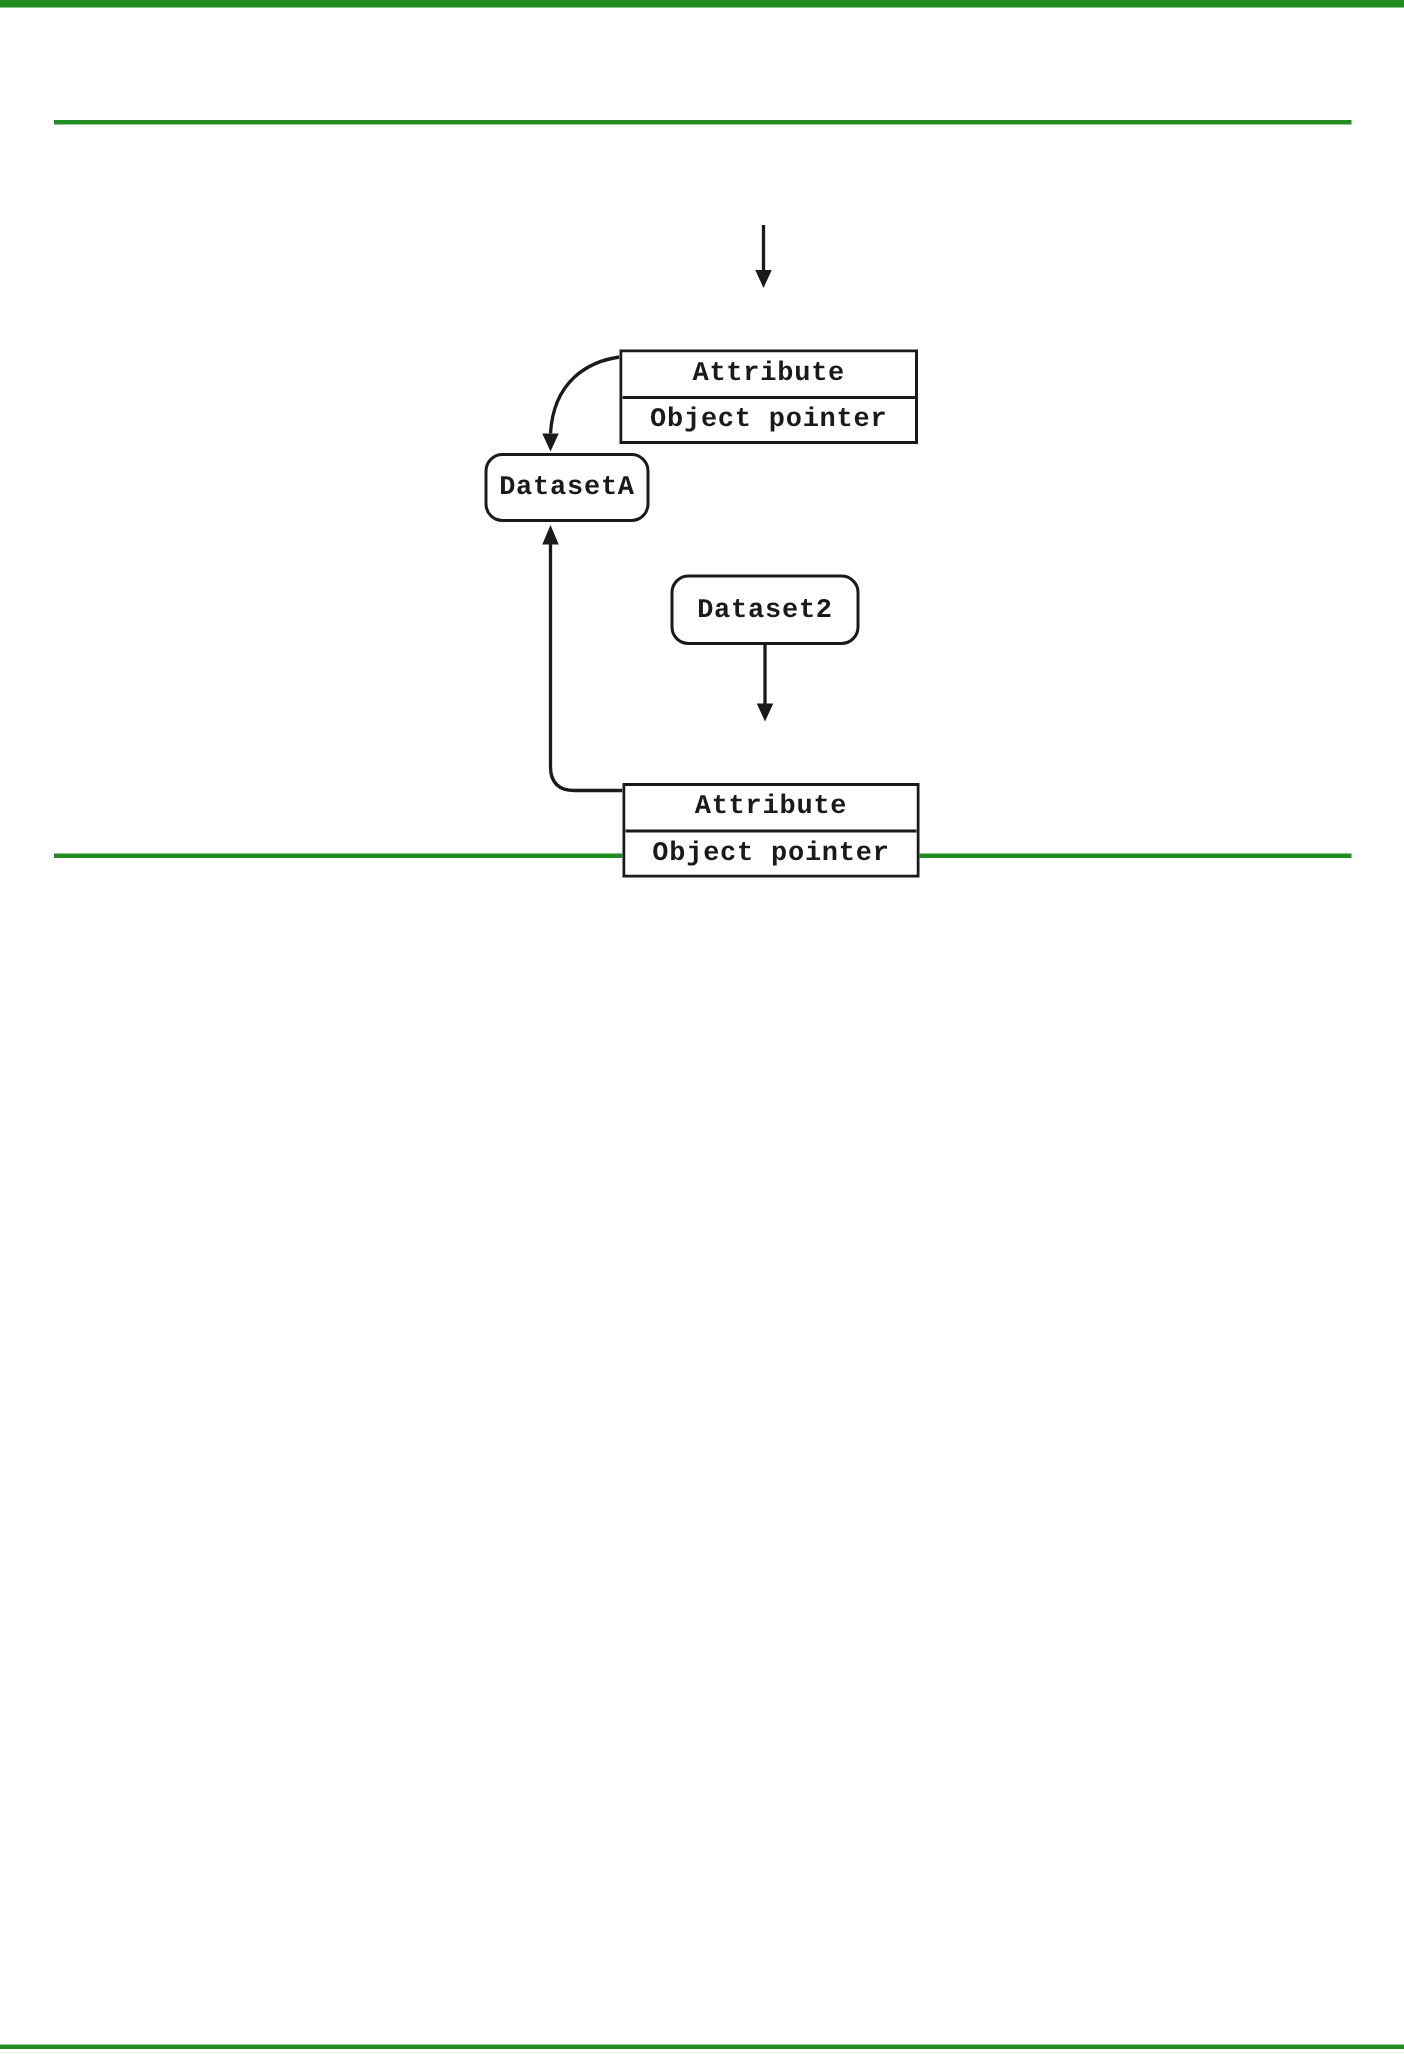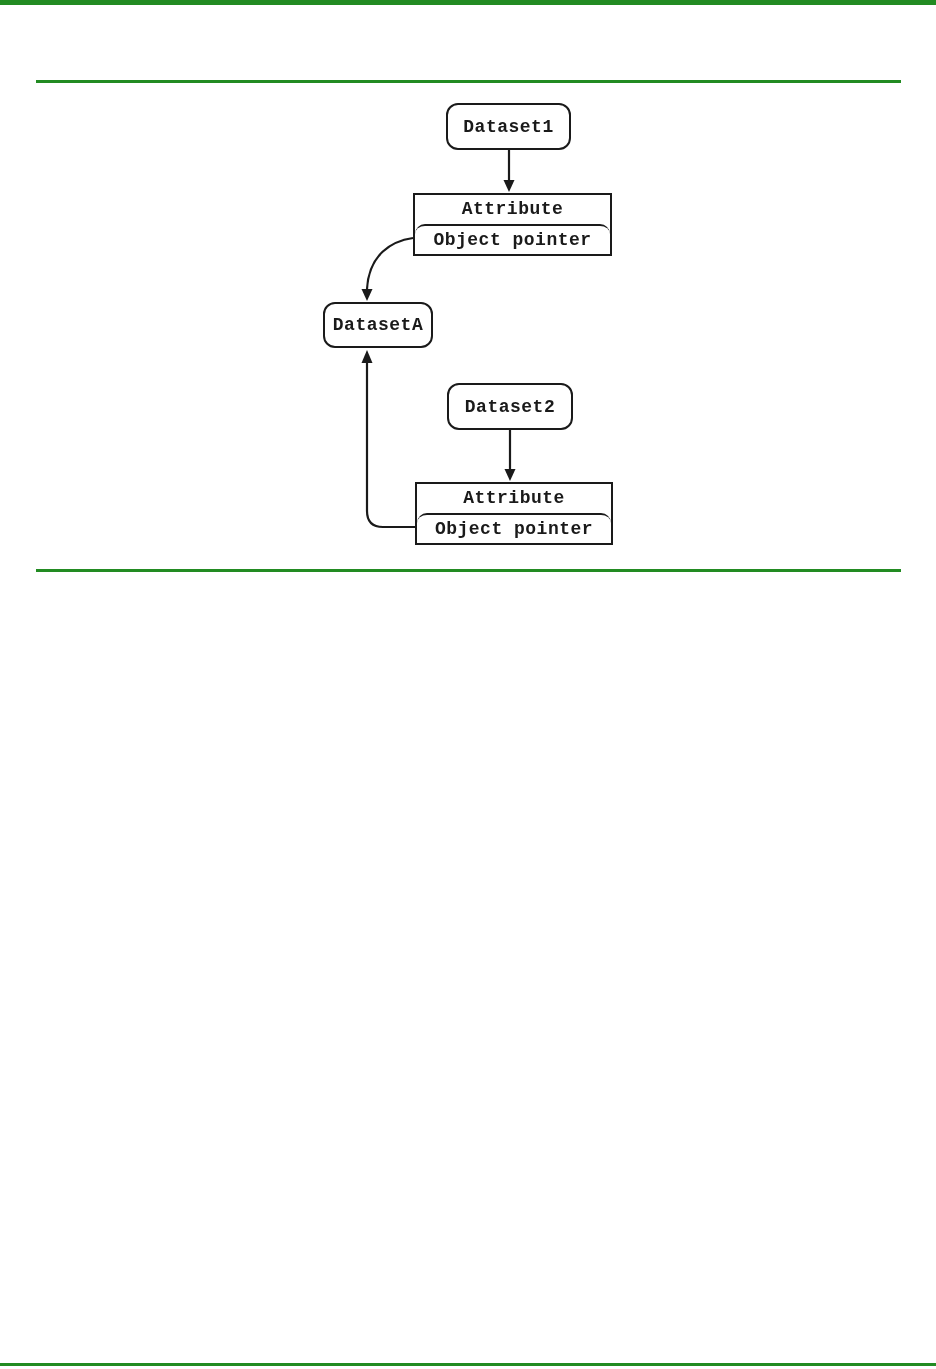--- a/index.html
+++ b/index.html
@@ -39,31 +39,32 @@
   .node-dataset1 { left: 446px; top: 103px; width: 125px; height: 47px; }
   .node-datasetA { left: 323px; top: 302px; width: 110px; height: 46px; }
   .node-dataset2 { left: 447px; top: 383px; width: 126px; height: 47px; align-items: center; }
 
   .attr-table {
     position: absolute;
     border: 2px solid var(--ink);
     background: #ffffff;
     display: flex; flex-direction: column;
     z-index: 2;
+    margin-top: 40px;
   }
   .attr-table-1 { left: 413px; top: 193px; width: 199px; height: 63px; }
   .attr-table-2 { left: 415px; top: 482px; width: 198px; height: 63px; }
   .attr-row {
     flex: 1;
     display: flex; align-items: center; justify-content: center;
     font-size: 18px; font-weight: bold;
     letter-spacing: 0.5px;
     background: #ffffff;
   }
-  .attr-row + .attr-row { border-top: 2px solid var(--ink); border-radius: 10px; }
+  .attr-row + .attr-row { border-top: 2px solid var(--ink); }
 
   svg.connectors {
     position: absolute; left: 0; top: 0;
     width: 936px; height: 1369px;
     z-index: 1;
     pointer-events: none;
   }
   svg.connectors path, svg.connectors line {
     stroke: var(--ink); stroke-width: 2.2; fill: none;
   }
@@ -95,23 +96,20 @@
         <line x1="510" y1="430" x2="510" y2="472"></line>
         <polygon points="510,481 504.5,469 515.5,469"></polygon>
       </g>
 
       <g>
         <path d="M 415 527 L 383 527 Q 367 527 367 511 L 367 361"></path>
         <polygon points="367,350 361.5,363 372.5,363"></polygon>
       </g>
     </svg>
 
-    <div class="node node-dataset1">
-      <span>Dataset1</span>
-    </div>
 
     <div class="attr-table attr-table-1">
       <div class="attr-row">Attribute</div>
       <div class="attr-row">Object pointer</div>
     </div>
 
     <div class="node node-datasetA">
       <span>DatasetA</span>
     </div>
 

